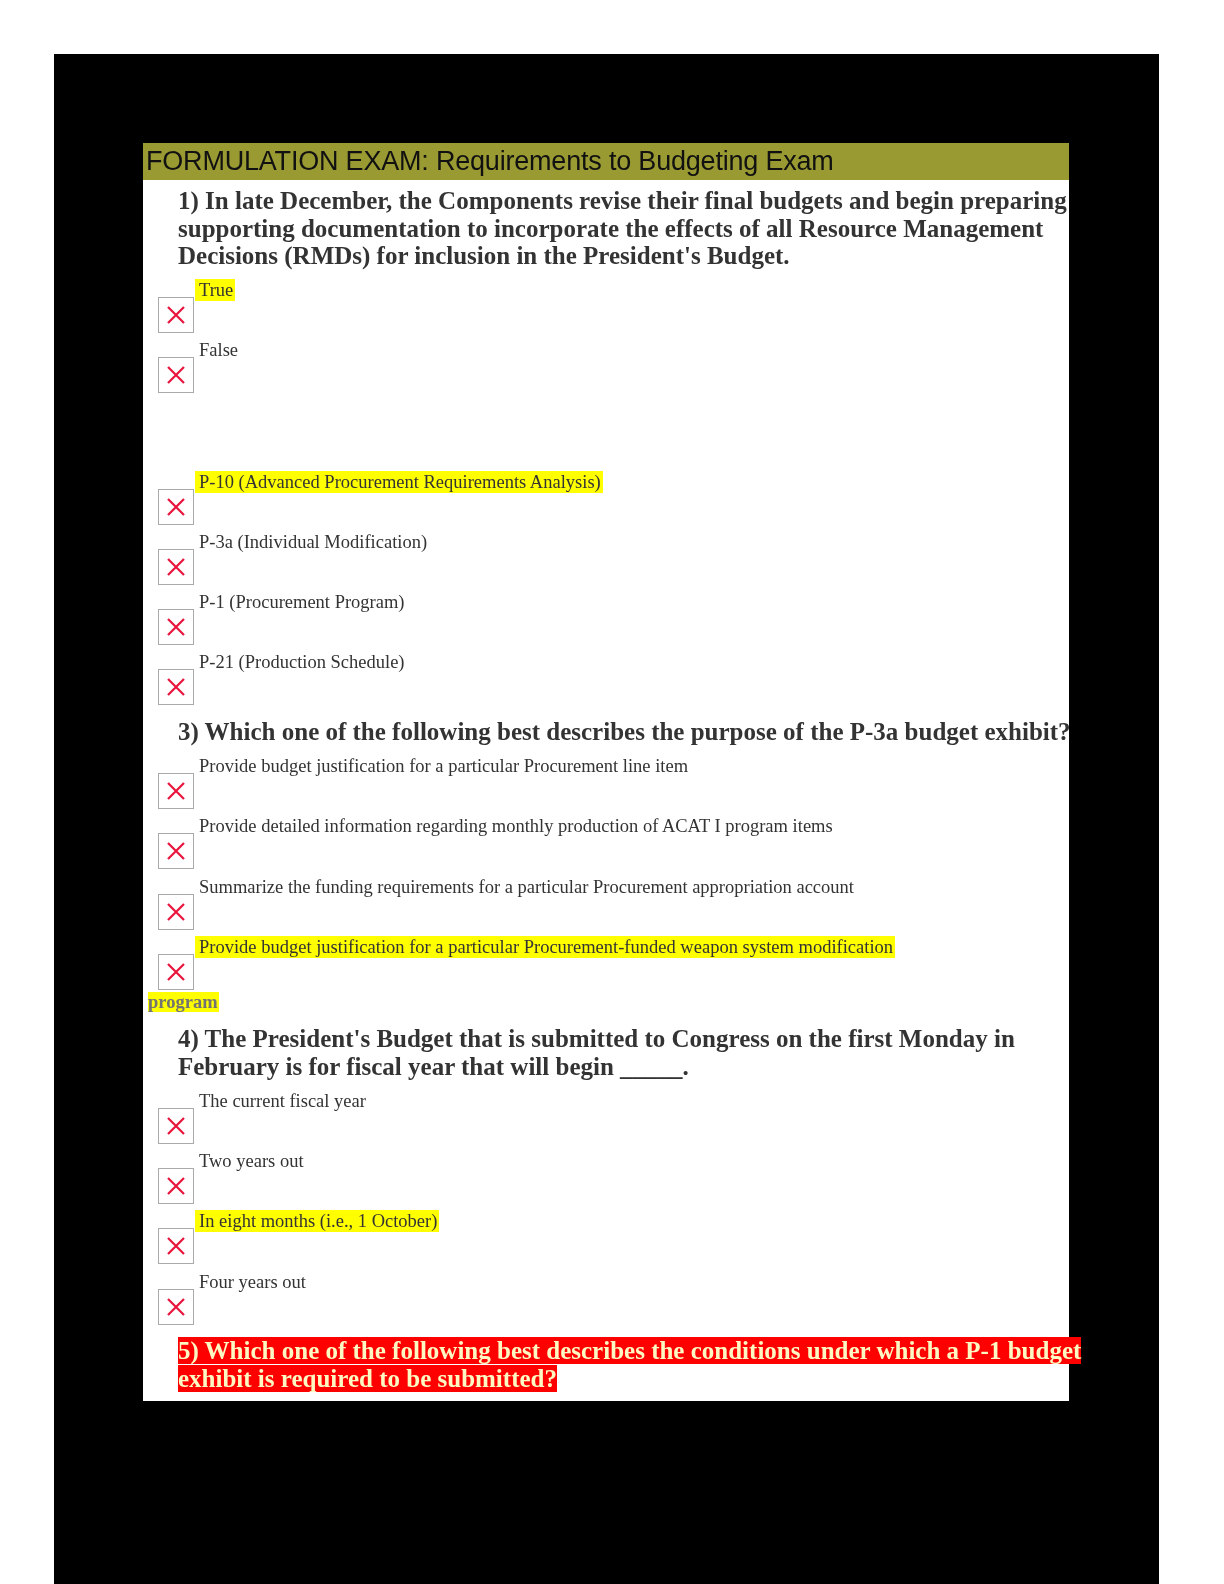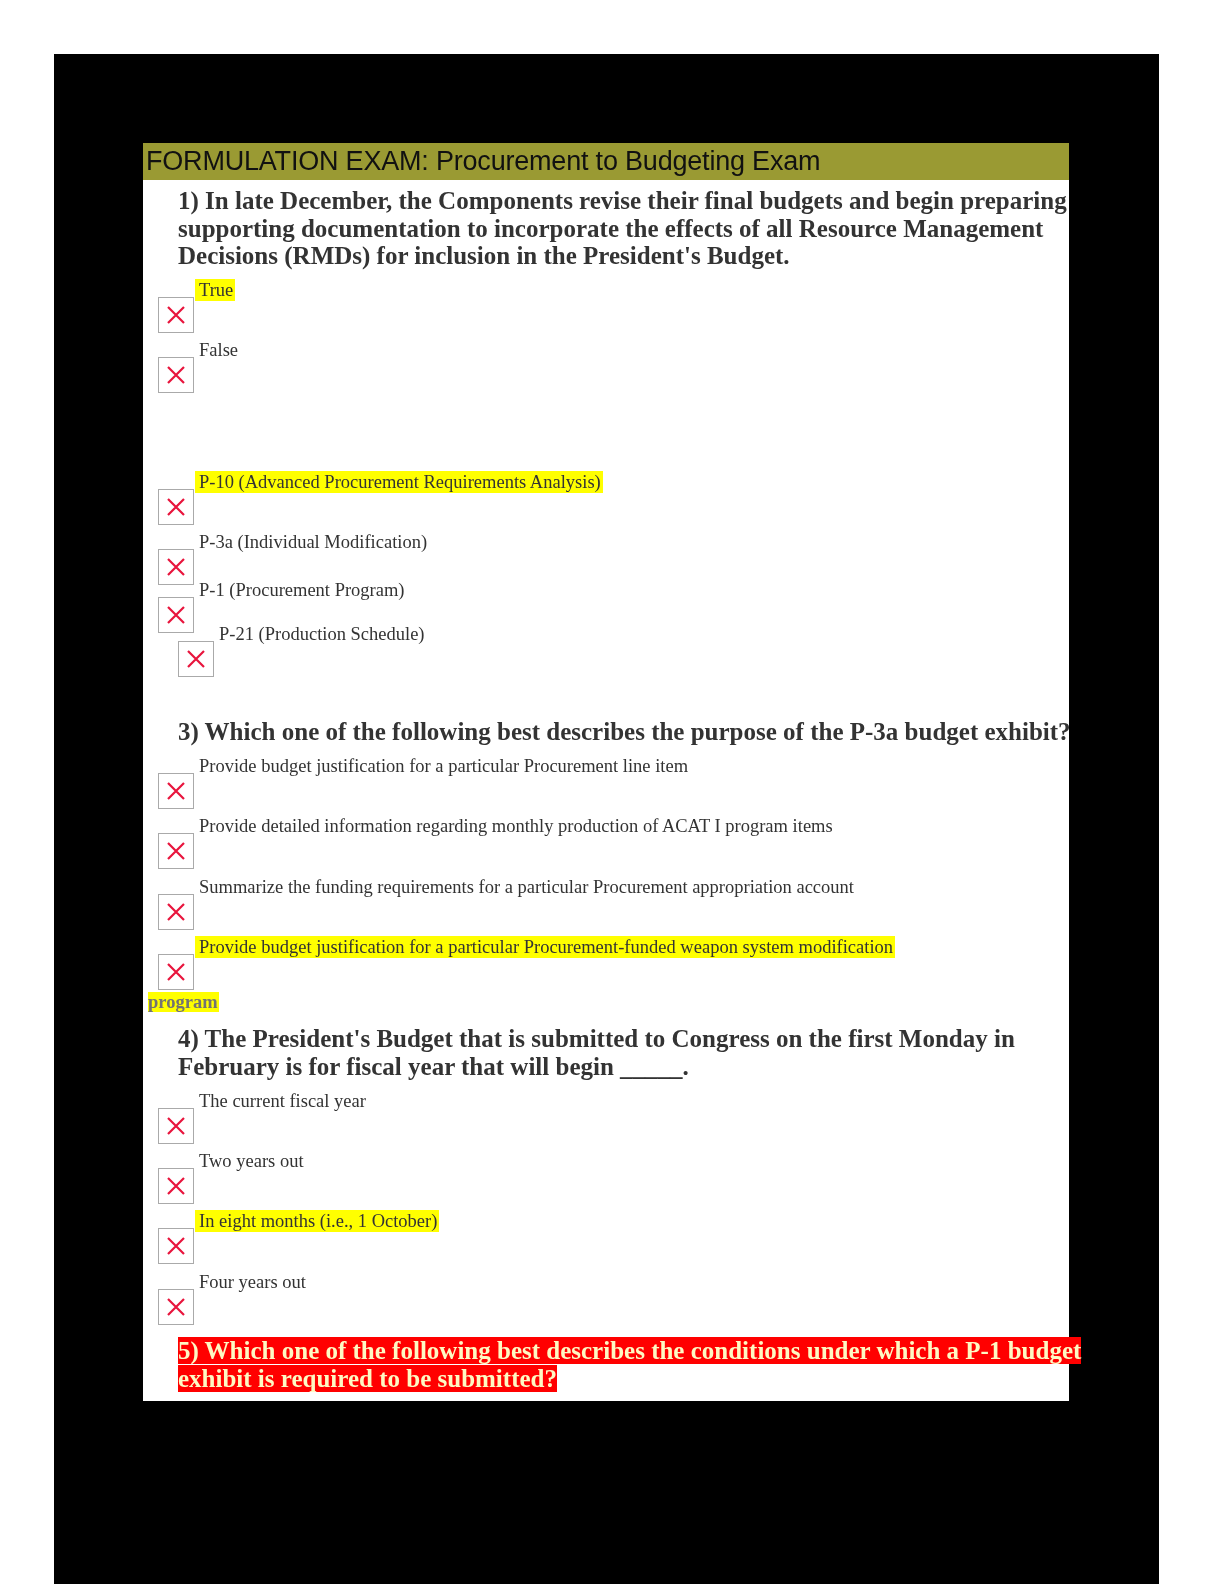--- a/index.html
+++ b/index.html
@@ -94,21 +94,21 @@
     .wrap-line .wrap-hl { margin-left: 0; padding: 0 1px 0 0; }
   </style>
 </head>
 <body>
 
 <div class="page-bg"></div>
 
 <div class="panel">
 
   <div class="title-bar">
-    <div class="title-text">FORMULATION EXAM: Procurement to Budgeting Exam</div>
+    <div class="title-text">FORMULATION EXAM: Requirements to Budgeting Exam</div>
   </div>
 
   <div class="question" style="top:44px;">1)  In late December, the Components revise their final budgets and begin preparing supporting documentation to incorporate the effects of all Resource Management Decisions (RMDs) for inclusion in the President's Budget.</div>
 
   <div class="option" style="top:136px;">
     <div class="cbox">
       <svg viewBox="0 0 20 20">
           <path d="M2 2 L18 18 M18 2 L2 18" stroke="#e8143c" stroke-width="2.2" fill="none"></path>
         </svg>
     </div>
@@ -136,30 +136,30 @@
 
   <div class="option" style="top:388px;">
     <div class="cbox">
       <svg viewBox="0 0 20 20">
           <path d="M2 2 L18 18 M18 2 L2 18" stroke="#e8143c" stroke-width="2.2" fill="none"></path>
         </svg>
     </div>
     <span class="opt-label">P-3a (Individual Modification)</span>
   </div>
 
-  <div class="option" style="top:436px;">
+  <div class="option" style="top:448px;">
     <div class="cbox">
       <svg viewBox="0 0 20 20">
           <path d="M2 2 L18 18 M18 2 L2 18" stroke="#e8143c" stroke-width="2.2" fill="none"></path>
         </svg>
     </div>
     <span class="opt-label">P-1 (Procurement Program)</span>
   </div>
 
-  <div class="option" style="top:480px;margin-left:20px;">
+  <div class="option" style="top:508px;">
     <div class="cbox">
       <svg viewBox="0 0 20 20">
           <path d="M2 2 L18 18 M18 2 L2 18" stroke="#e8143c" stroke-width="2.2" fill="none"></path>
         </svg>
     </div>
     <span class="opt-label">P-21 (Production Schedule)</span>
   </div>
 
   <div class="question" style="top:575px;">3)  Which one of the following best describes the purpose of the P-3a budget exhibit?</div>
 

